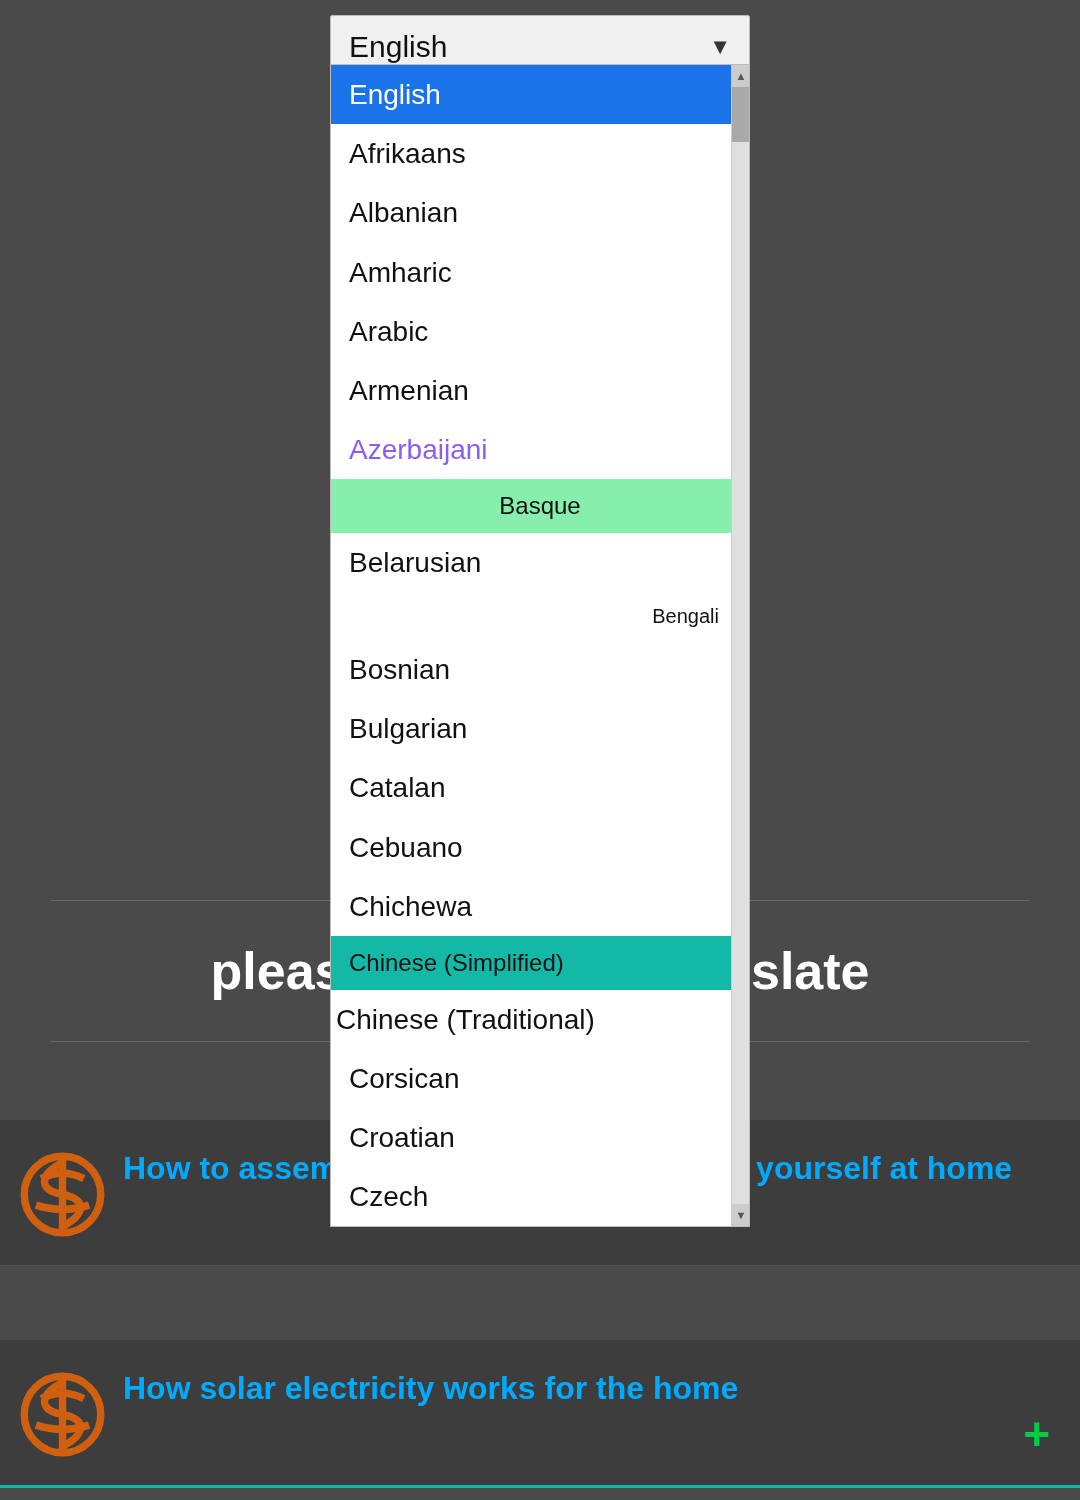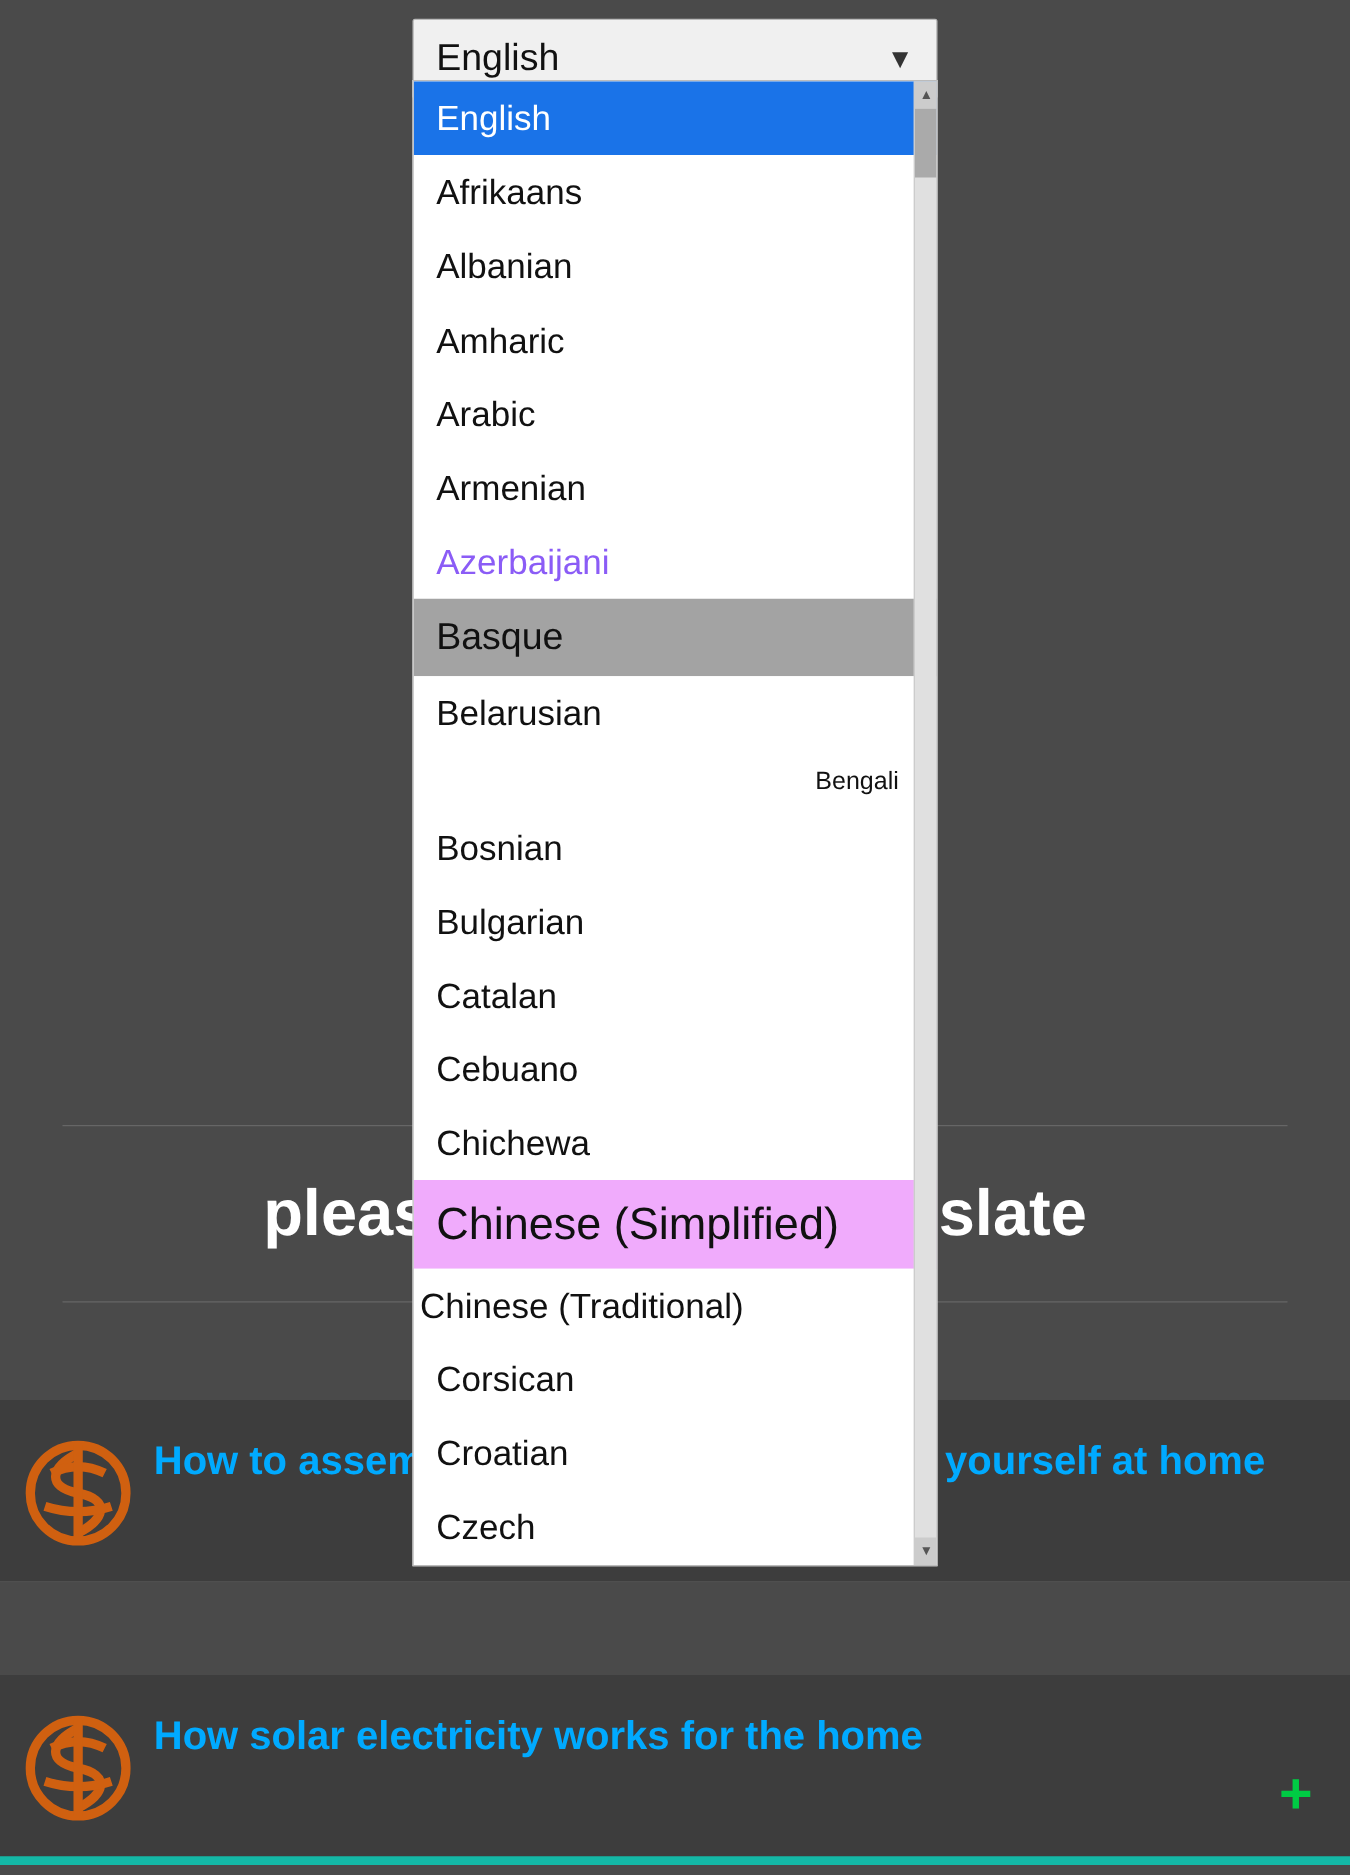--- a/index.html
+++ b/index.html
@@ -42,29 +42,29 @@
   <div style="position:absolute; top:64px; left:330px; width:420px; background:#fff; border:1px solid #bbb; z-index:100;">
     <div style="position:relative; overflow:hidden;">
 
       <div style="padding:10px 18px; font-size:28px; color:#fff; background:#1a73e8; cursor:pointer; line-height:1.4;">English</div>
       <div style="padding:10px 18px; font-size:28px; color:#111; background:#fff; cursor:pointer; line-height:1.4;">Afrikaans</div>
       <div style="padding:10px 18px; font-size:28px; color:#111; background:#fff; cursor:pointer; line-height:1.4;">Albanian</div>
       <div style="padding:10px 18px; font-size:28px; color:#111; background:#fff; cursor:pointer; line-height:1.4;">Amharic</div>
       <div style="padding:10px 18px; font-size:28px; color:#111; background:#fff; cursor:pointer; line-height:1.4;">Arabic</div>
       <div style="padding:10px 18px; font-size:28px; color:#111; background:#fff; cursor:pointer; line-height:1.4;">Armenian</div>
       <div style="padding:10px 18px; font-size:28px; color:#8b5cf6; background:#fff; cursor:pointer; line-height:1.4;">Azerbaijani</div>
-      <div style="padding:10px 18px; font-size:30px; color:#111; background:#a3a3a3; cursor:pointer; line-height:1.4;">Basque</div>
+      <div style="padding:10px 18px; font-size:24px; color:#111; background:#86efac; cursor:pointer; line-height:1.4;text-align:center;">Basque</div>
       <div style="padding:10px 18px; font-size:28px; color:#111; background:#fff; cursor:pointer; line-height:1.4;">Belarusian</div>
       <div style="padding:10px 30px; font-size:20px; color:#111; background:#fff; cursor:pointer; line-height:1.4;text-align:right;">Bengali</div>
       <div style="padding:10px 18px; font-size:28px; color:#111; background:#fff; cursor:pointer; line-height:1.4;">Bosnian</div>
       <div style="padding:10px 18px; font-size:28px; color:#111; background:#fff; cursor:pointer; line-height:1.4;">Bulgarian</div>
       <div style="padding:10px 18px; font-size:28px; color:#111; background:#fff; cursor:pointer; line-height:1.4;">Catalan</div>
       <div style="padding:10px 18px; font-size:28px; color:#111; background:#fff; cursor:pointer; line-height:1.4;">Cebuano</div>
       <div style="padding:10px 18px; font-size:28px; color:#111; background:#fff; cursor:pointer; line-height:1.4;">Chichewa</div>
-      <div style="padding:10px 18px; font-size:36px; color:#111; background:#f0abfc; cursor:pointer; line-height:1.4;">Chinese (Simplified)</div>
+      <div style="padding:10px 18px; font-size:24px; color:#111; background:#14b8a6; cursor:pointer; line-height:1.4;">Chinese (Simplified)</div>
       <div style="padding:10px 5px; font-size:28px; color:#111; background:#fff; cursor:pointer; line-height:1.4;">Chinese (Traditional)</div>
       <div style="padding:10px 18px; font-size:28px; color:#111; background:#fff; cursor:pointer; line-height:1.4;">Corsican</div>
       <div style="padding:10px 18px; font-size:28px; color:#111; background:#fff; cursor:pointer; line-height:1.4;">Croatian</div>
       <div style="padding:10px 18px; font-size:28px; color:#111; background:#fff; cursor:pointer; line-height:1.4;">Czech</div>
 
       <div style="position:absolute; right:0; top:0; width:18px; height:100%; background:#e0e0e0; border-left:1px solid #ccc;">
         <div style="width:18px; height:22px; background:#ccc; display:flex; align-items:center; justify-content:center; font-size:11px; color:#555;">▲</div>
         <div style="width:18px; height:55px; background:#aaa;"></div>
         <div style="position:absolute; bottom:0; width:18px; height:22px; background:#ccc; display:flex; align-items:center; justify-content:center; font-size:11px; color:#555;">▼</div>
       </div>
@@ -85,21 +85,21 @@
         <circle cx="40" cy="40" r="36" fill="none" stroke="#d06010" stroke-width="7"></circle>
         <path d="M40 10 C20 20, 15 35, 40 40 C65 45, 60 60, 40 70" fill="none" stroke="#d06010" stroke-width="7"></path>
         <path d="M20 25 Q40 15 60 25" fill="none" stroke="#d06010" stroke-width="7"></path>
         <path d="M15 50 Q40 58 65 50" fill="none" stroke="#d06010" stroke-width="7"></path>
         <line x1="40" y1="4" x2="40" y2="76" stroke="#d06010" stroke-width="7"></line>
       </svg>
     </div>
     <div style="font-size:32px; font-weight:bold; color:#00aaff; line-height:1.3; flex:1;">How to assemble and install solar panels yourself at home</div>
   </div>
 
-  <div style="position:absolute; top:1340px; left:0; right:0; background:#3d3d3d; padding:28px 30px 28px 20px; display:flex; align-items:flex-start; border-bottom:7px solid #14b8a6;">
+  <div style="position:absolute; top:1340px; left:0; right:0; background:#3d3d3d; padding:28px 30px 28px 20px; display:flex; align-items:flex-start; border-bottom:3px solid #14b8a6;">
     <div style="width:85px; height:85px; flex-shrink:0; margin-right:18px; margin-top:4px;">
       <svg viewBox="0 0 80 80" xmlns="http://www.w3.org/2000/svg">
         <circle cx="40" cy="40" r="36" fill="none" stroke="#d06010" stroke-width="7"></circle>
         <path d="M40 10 C20 20, 15 35, 40 40 C65 45, 60 60, 40 70" fill="none" stroke="#d06010" stroke-width="7"></path>
         <path d="M20 25 Q40 15 60 25" fill="none" stroke="#d06010" stroke-width="7"></path>
         <path d="M15 50 Q40 58 65 50" fill="none" stroke="#d06010" stroke-width="7"></path>
         <line x1="40" y1="4" x2="40" y2="76" stroke="#d06010" stroke-width="7"></line>
       </svg>
     </div>
     <div style="font-size:32px; font-weight:bold; color:#00aaff; line-height:1.3; flex:1;">How solar electricity works for the home</div>

